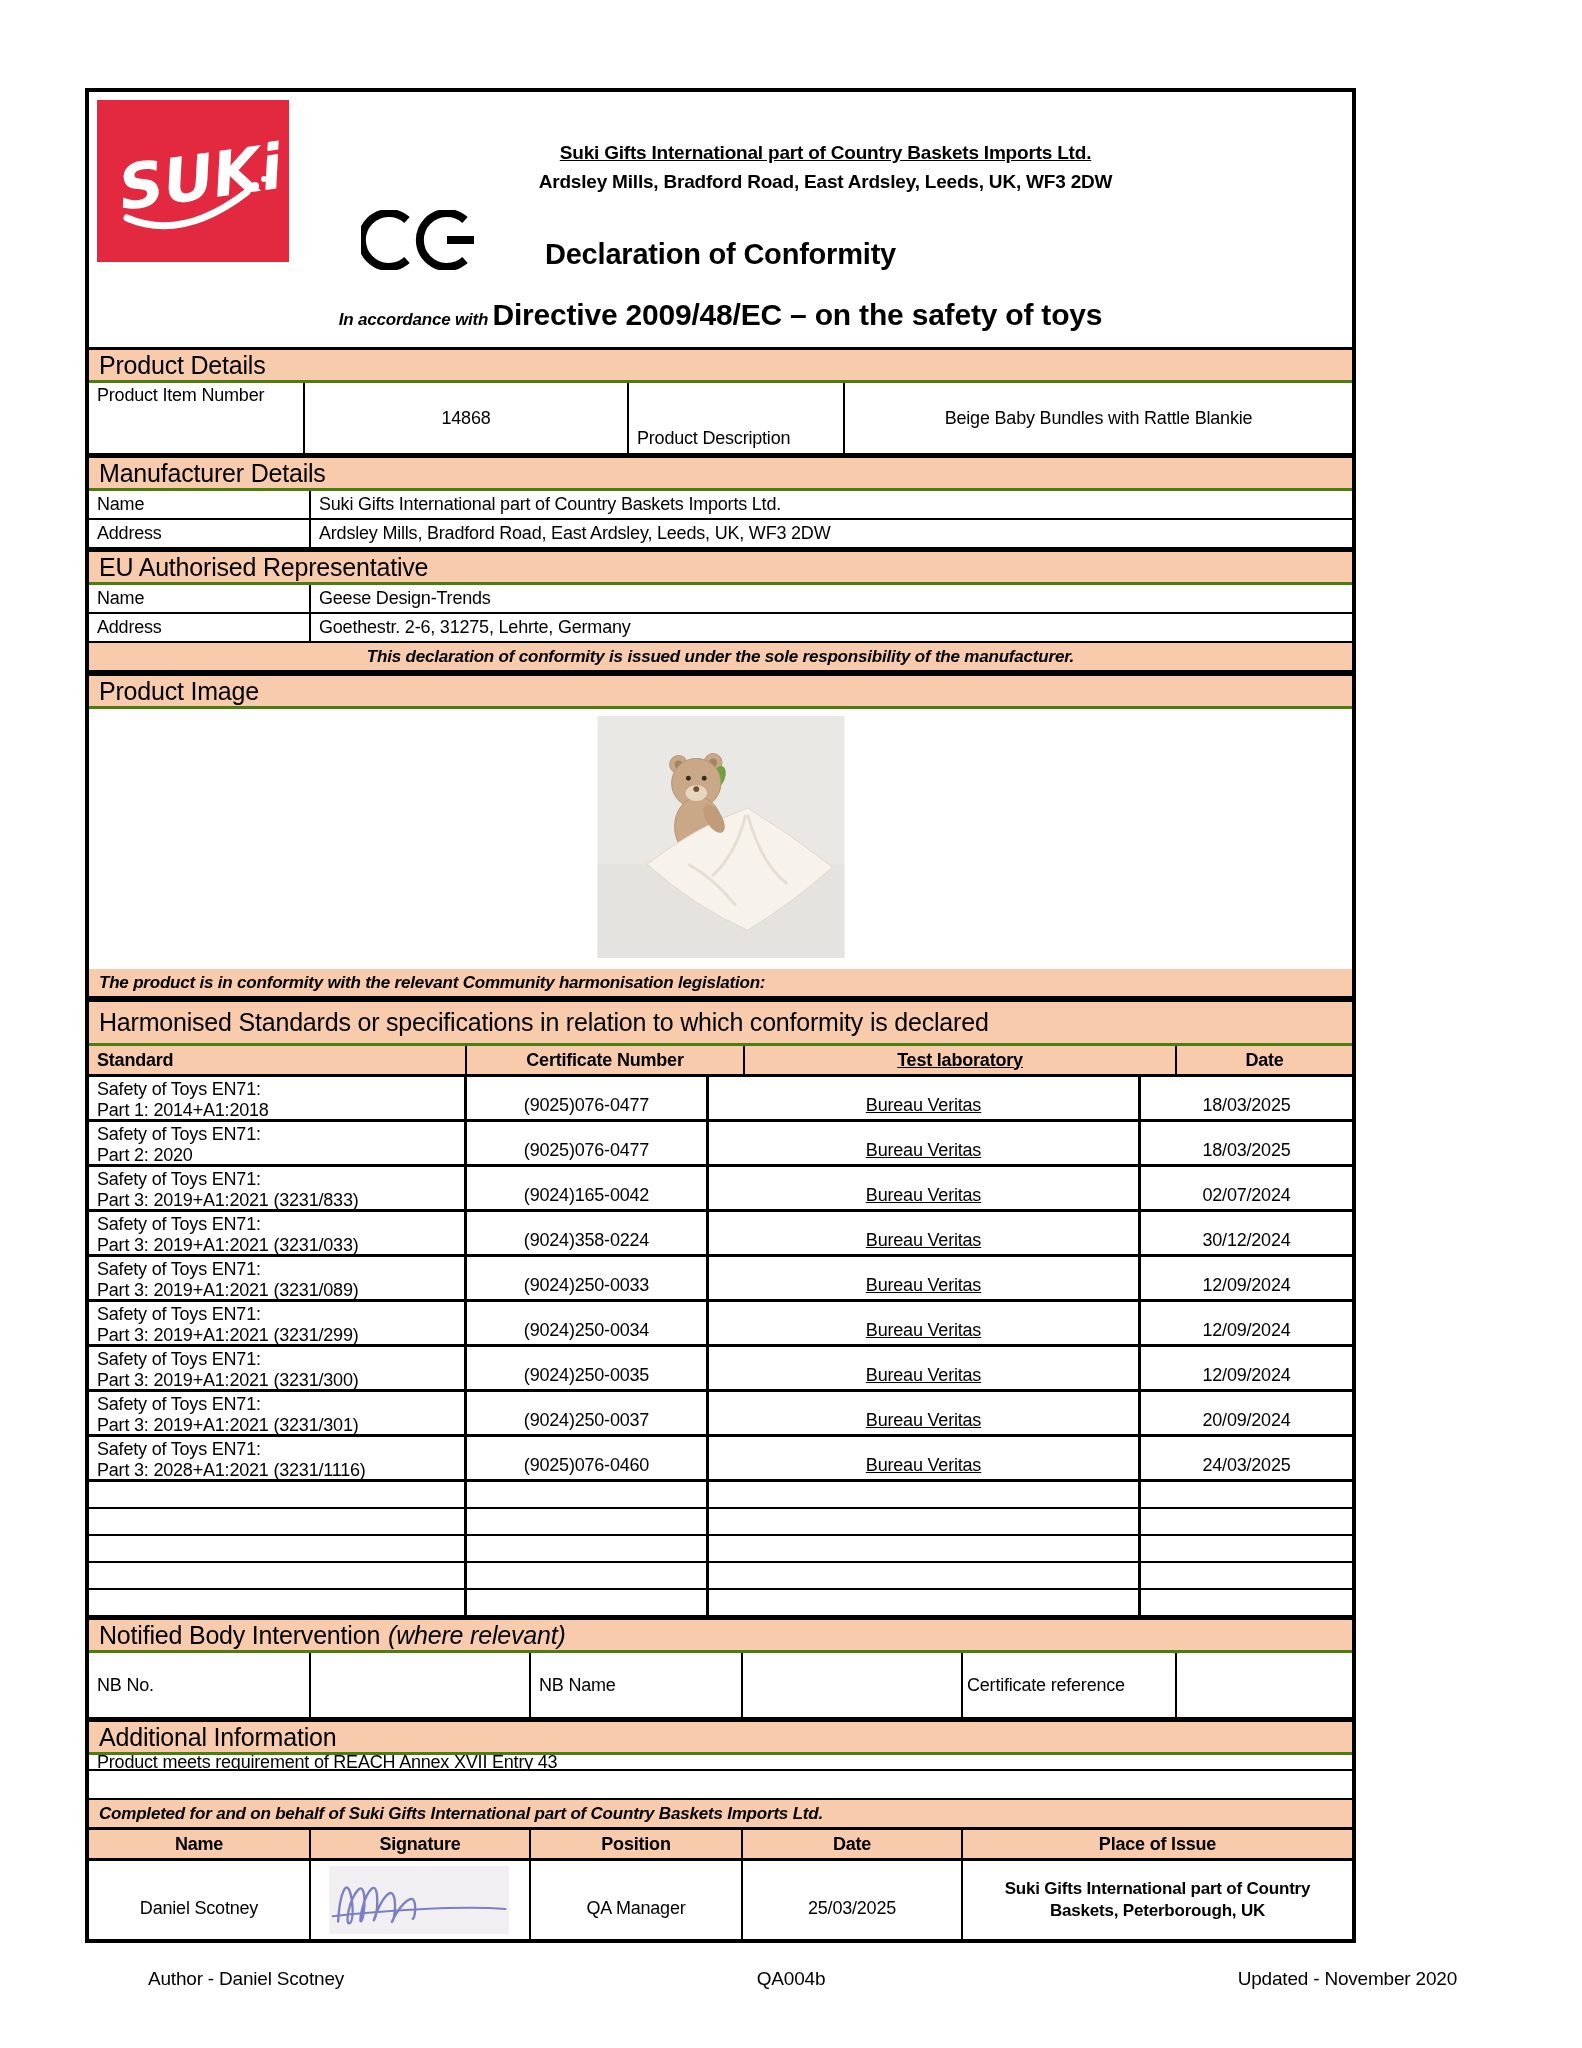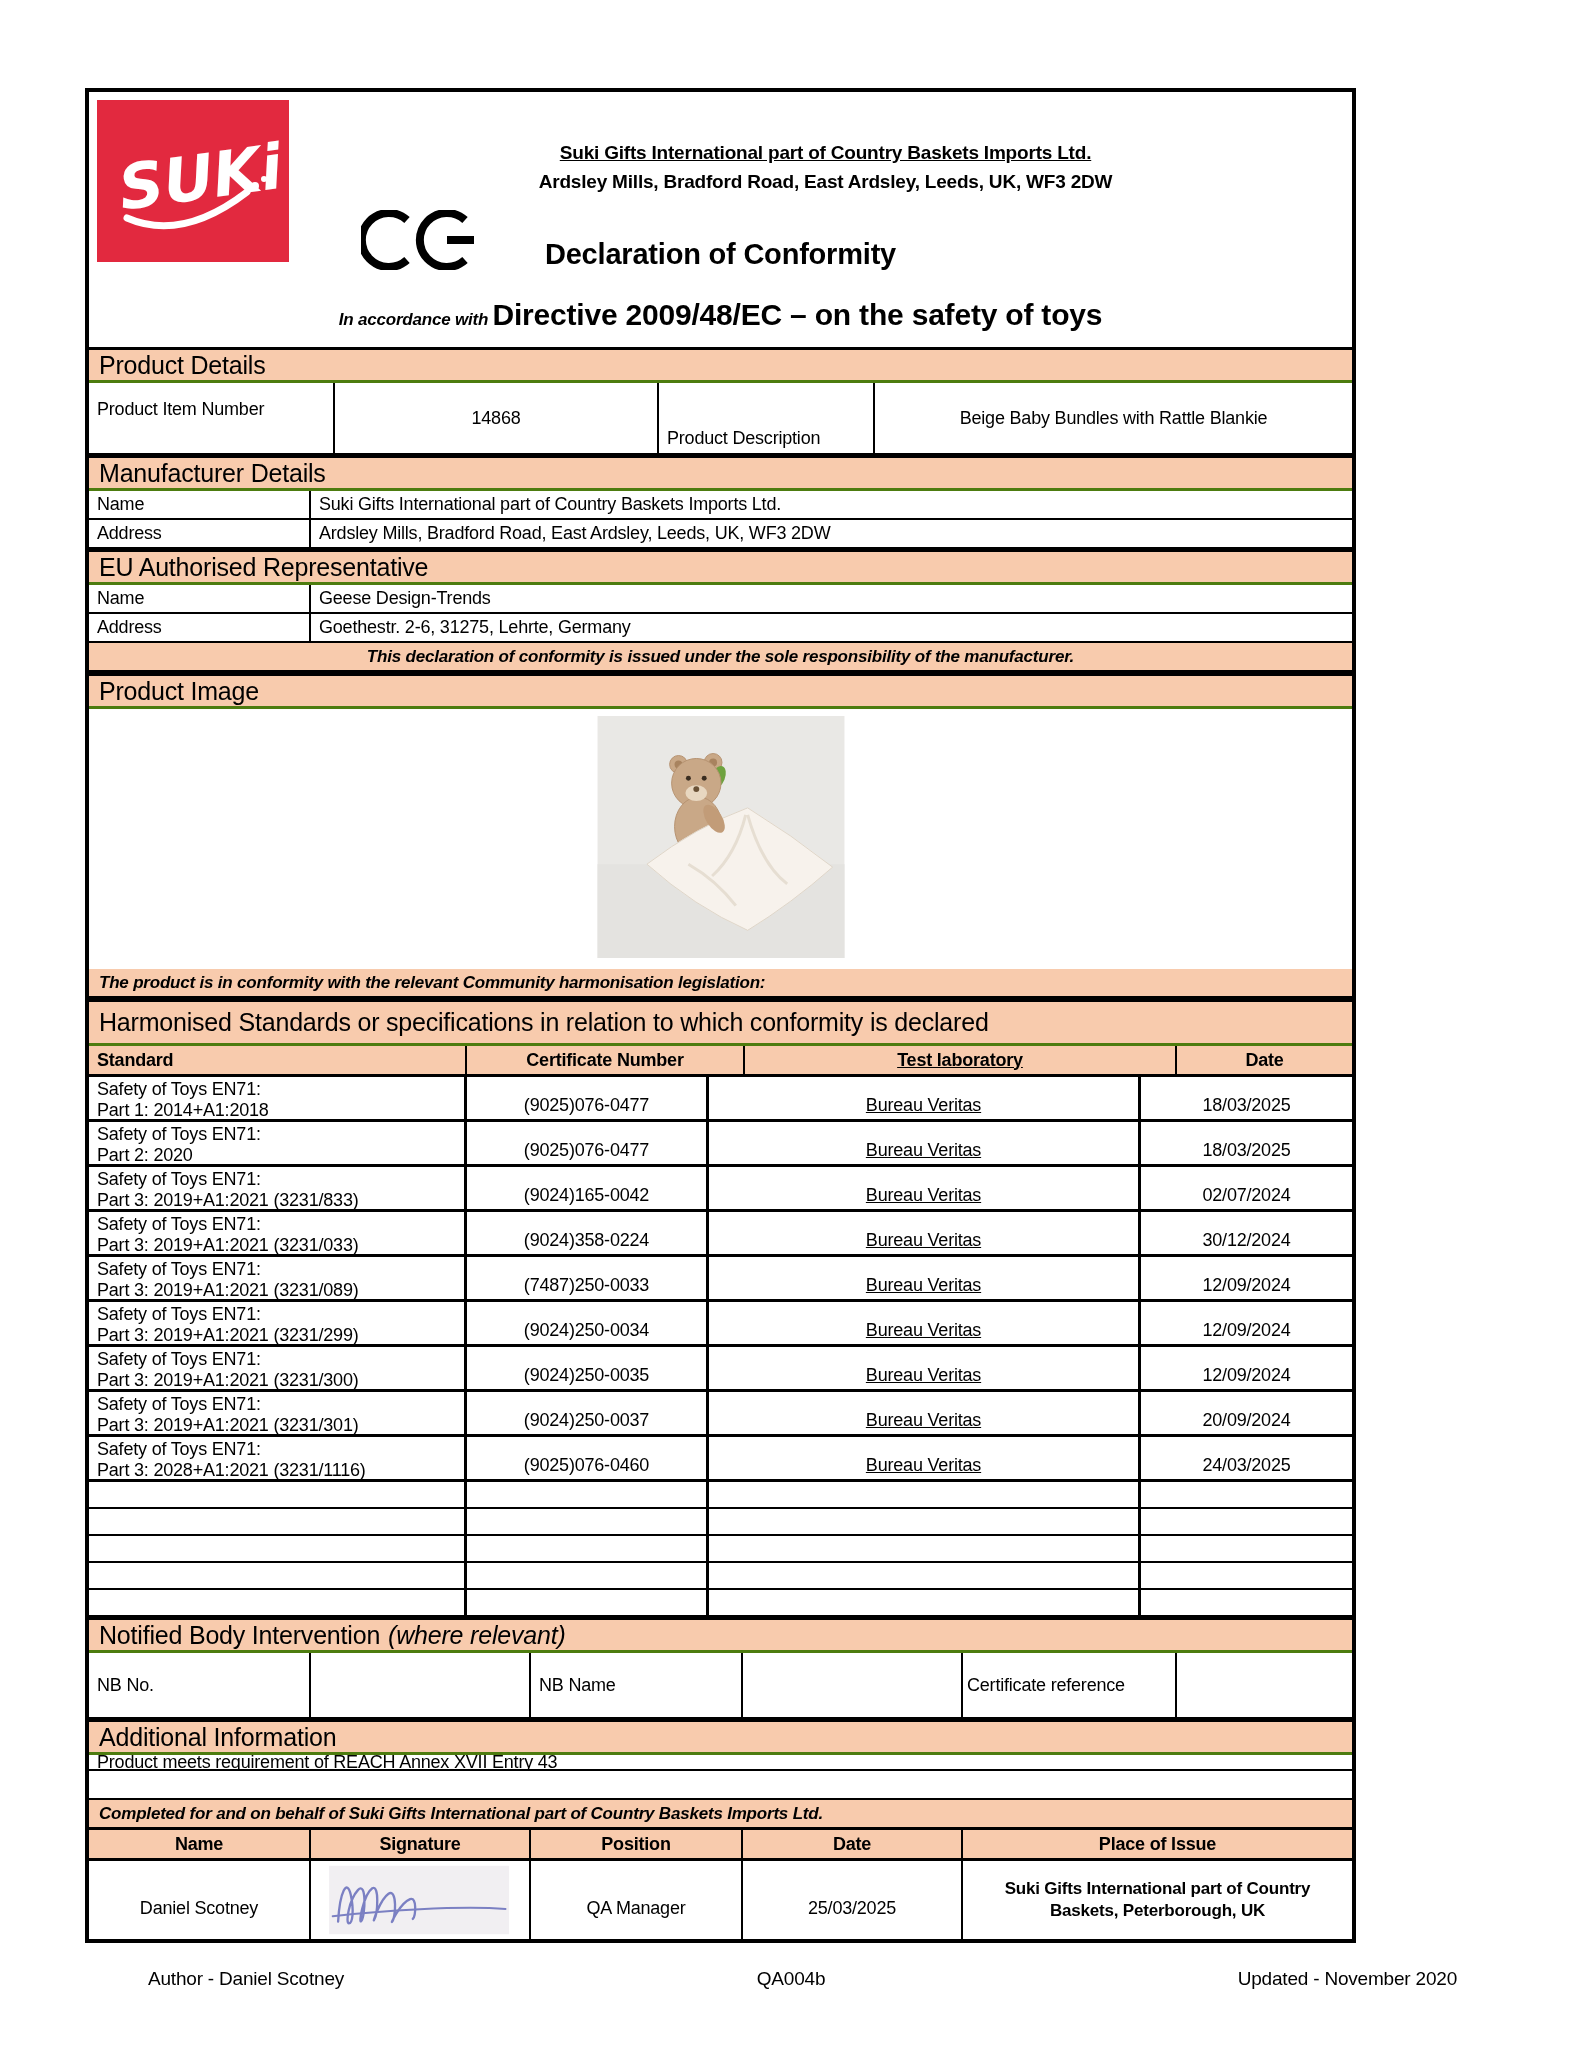--- a/index.html
+++ b/index.html
@@ -39,21 +39,21 @@
   .s-hdr.big{height:47px;font-size:25px;}
   .s-hdr .it{font-style:italic;margin-left:8px;}
   
   .row{display:flex;box-sizing:border-box;border-bottom:2px solid #000;background:#fff;}
   .cell{box-sizing:border-box;border-right:2px solid #000;display:flex;
     align-items:center;padding:2px 8px;font-size:18px;overflow:hidden;}
   .row .cell:last-child{border-right:none;}
   .center{justify-content:center;text-align:center;}
   
   .p-row{height:72px;}
-  .p1{width:246px;align-items:flex-start;padding-top:16px;flex-wrap:wrap;}
+  .p1{width:216px;align-items:flex-start;padding-top:2px;flex-wrap:wrap;}
   .p2{width:324px;}
   .p3{width:216px;align-items:flex-end;padding-bottom:4px;}
   .p4{flex:1;}
   
   .kv{height:29px;}
   .kv .k{width:222px;}
   .kv .v{flex:1;}
   
   .note{
     background:var(--peach);height:30px;box-sizing:border-box;
@@ -251,21 +251,21 @@
       </div>
       <div class="hc hc2">(9024)358-0224</div>
       <div class="hc hc3">Bureau Veritas</div>
       <div class="hc hc4">30/12/2024</div>
     </div>
       <div class="h-row">
       <div class="hc hc1">
         <div class="std-line">Safety of Toys EN71:</div>
         <div class="std-line">Part 3: 2019+A1:2021 (3231/089)</div>
       </div>
-      <div class="hc hc2">(7487)250-0033</div>
+      <div class="hc hc2">(9024)250-0033</div>
       <div class="hc hc3">Bureau Veritas</div>
       <div class="hc hc4">12/09/2024</div>
     </div>
       <div class="h-row">
       <div class="hc hc1">
         <div class="std-line">Safety of Toys EN71:</div>
         <div class="std-line">Part 3: 2019+A1:2021 (3231/299)</div>
       </div>
       <div class="hc hc2">(9024)250-0034</div>
       <div class="hc hc3">Bureau Veritas</div>

